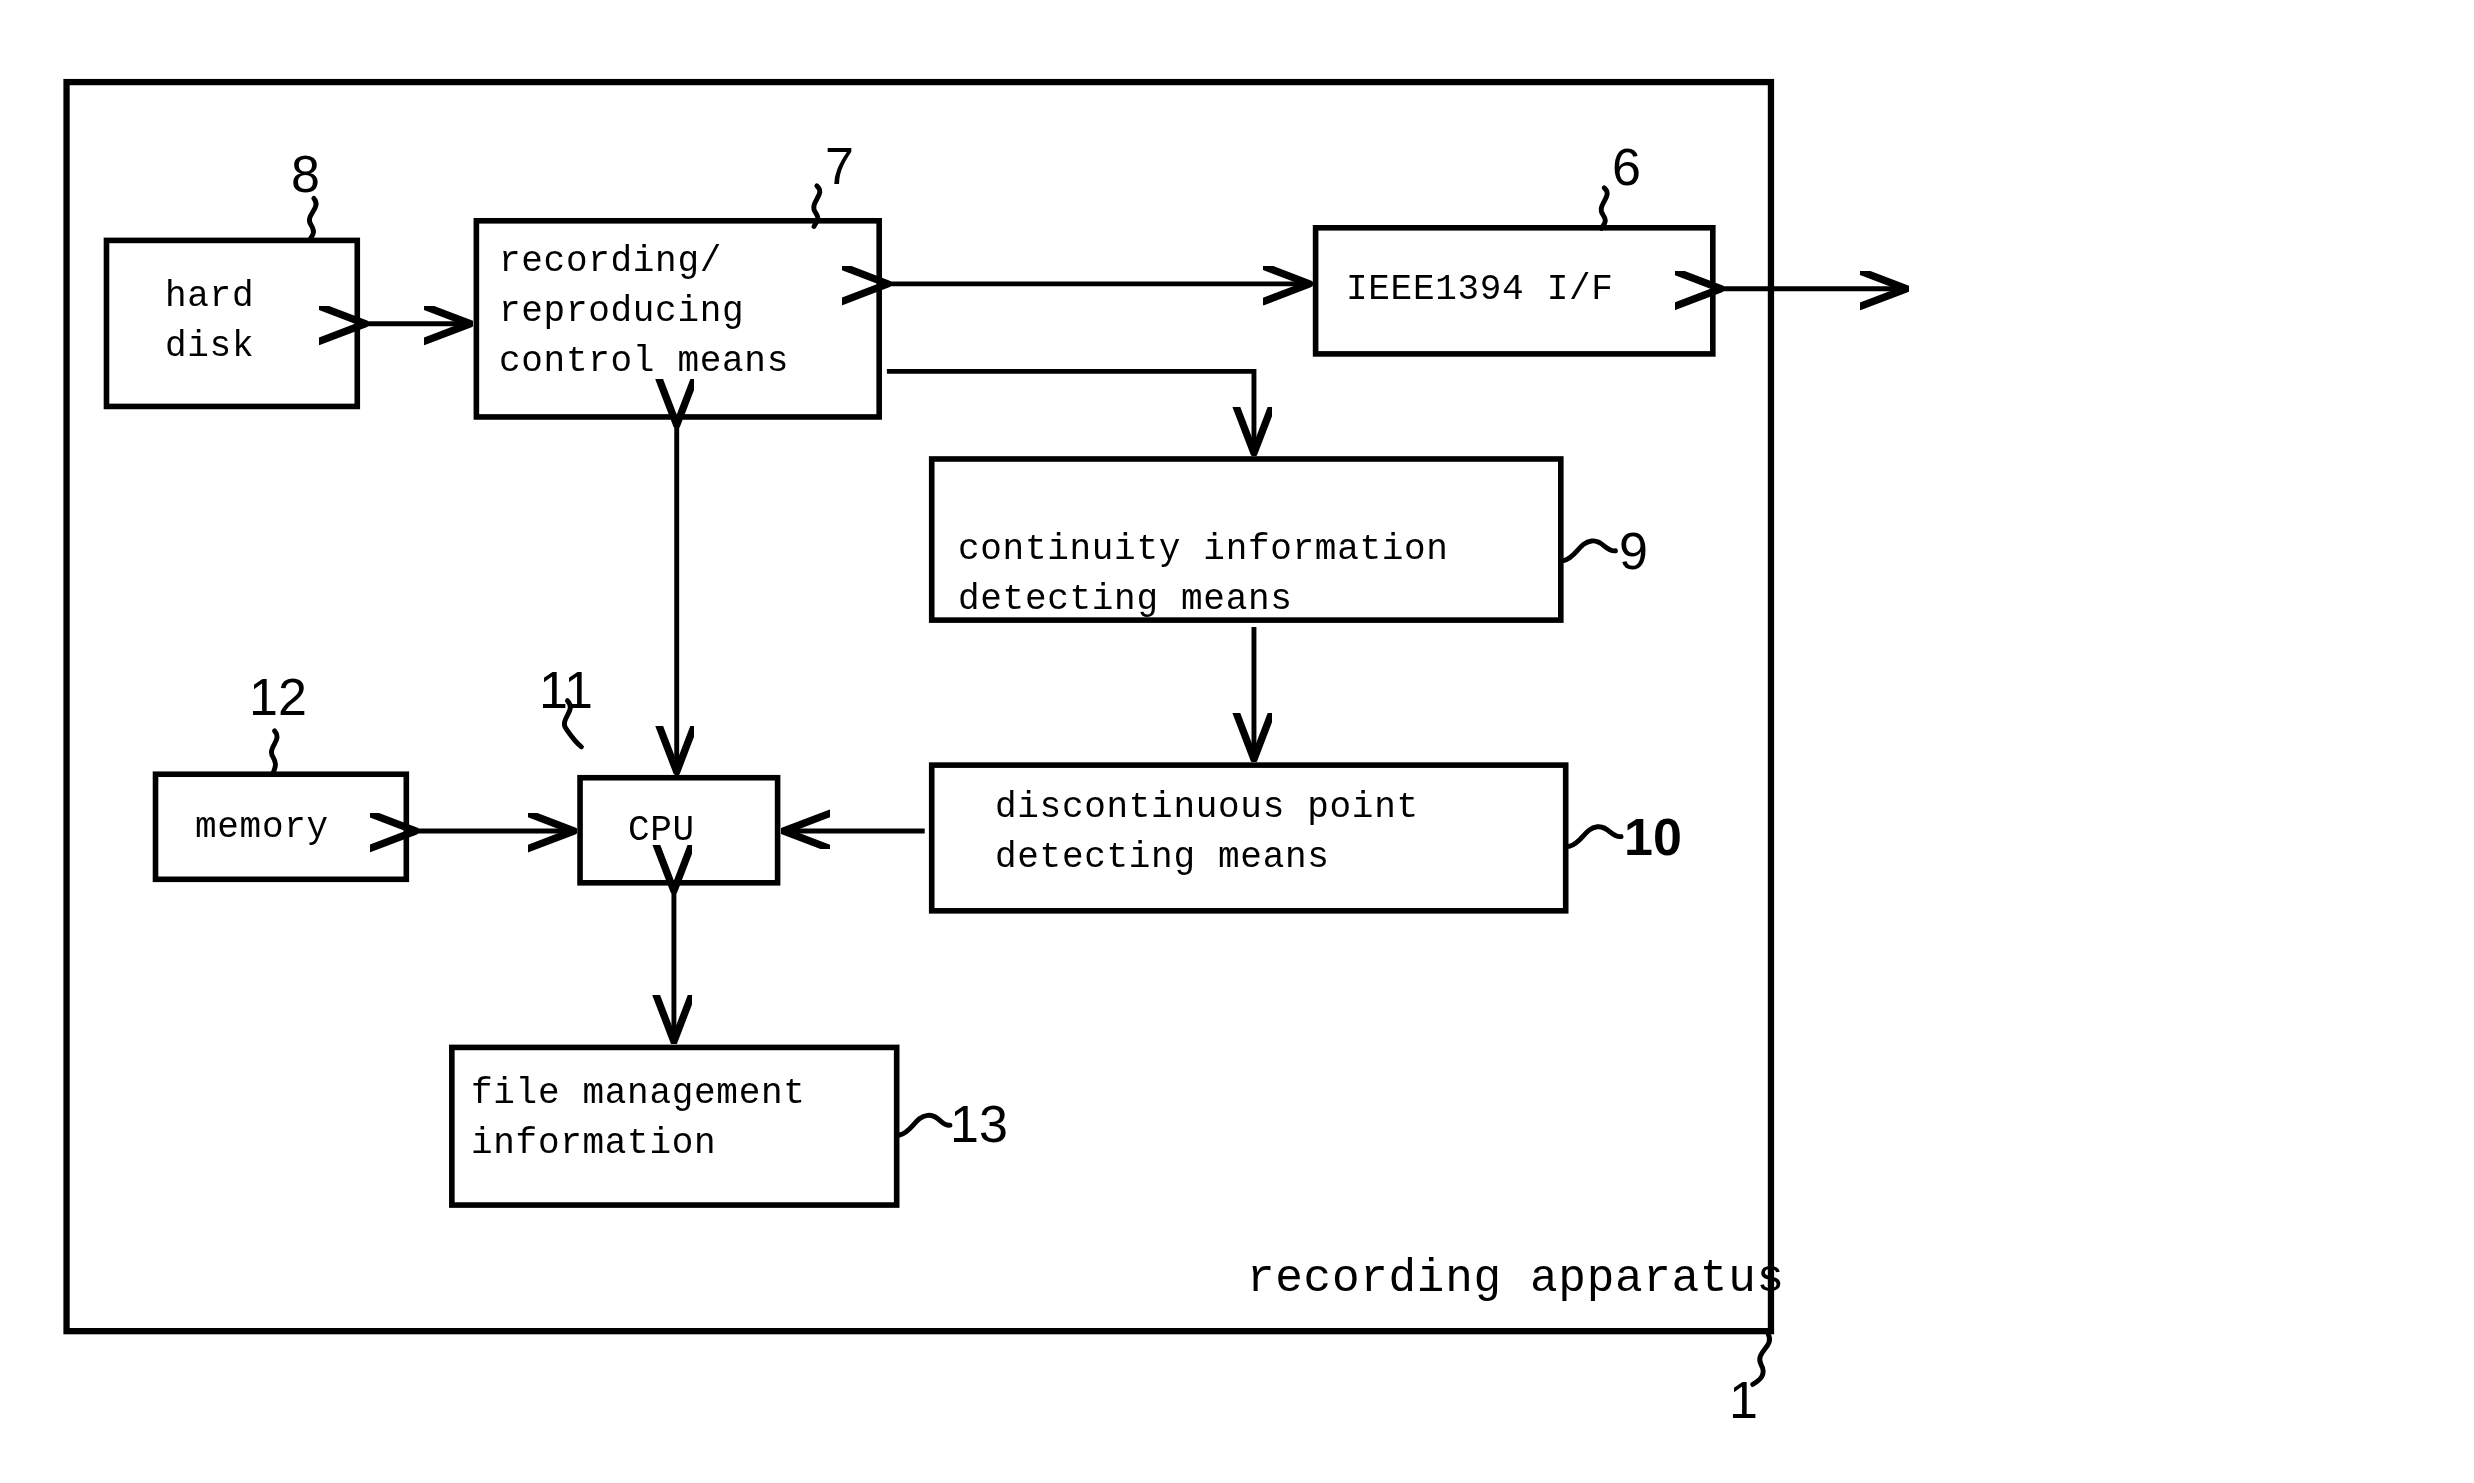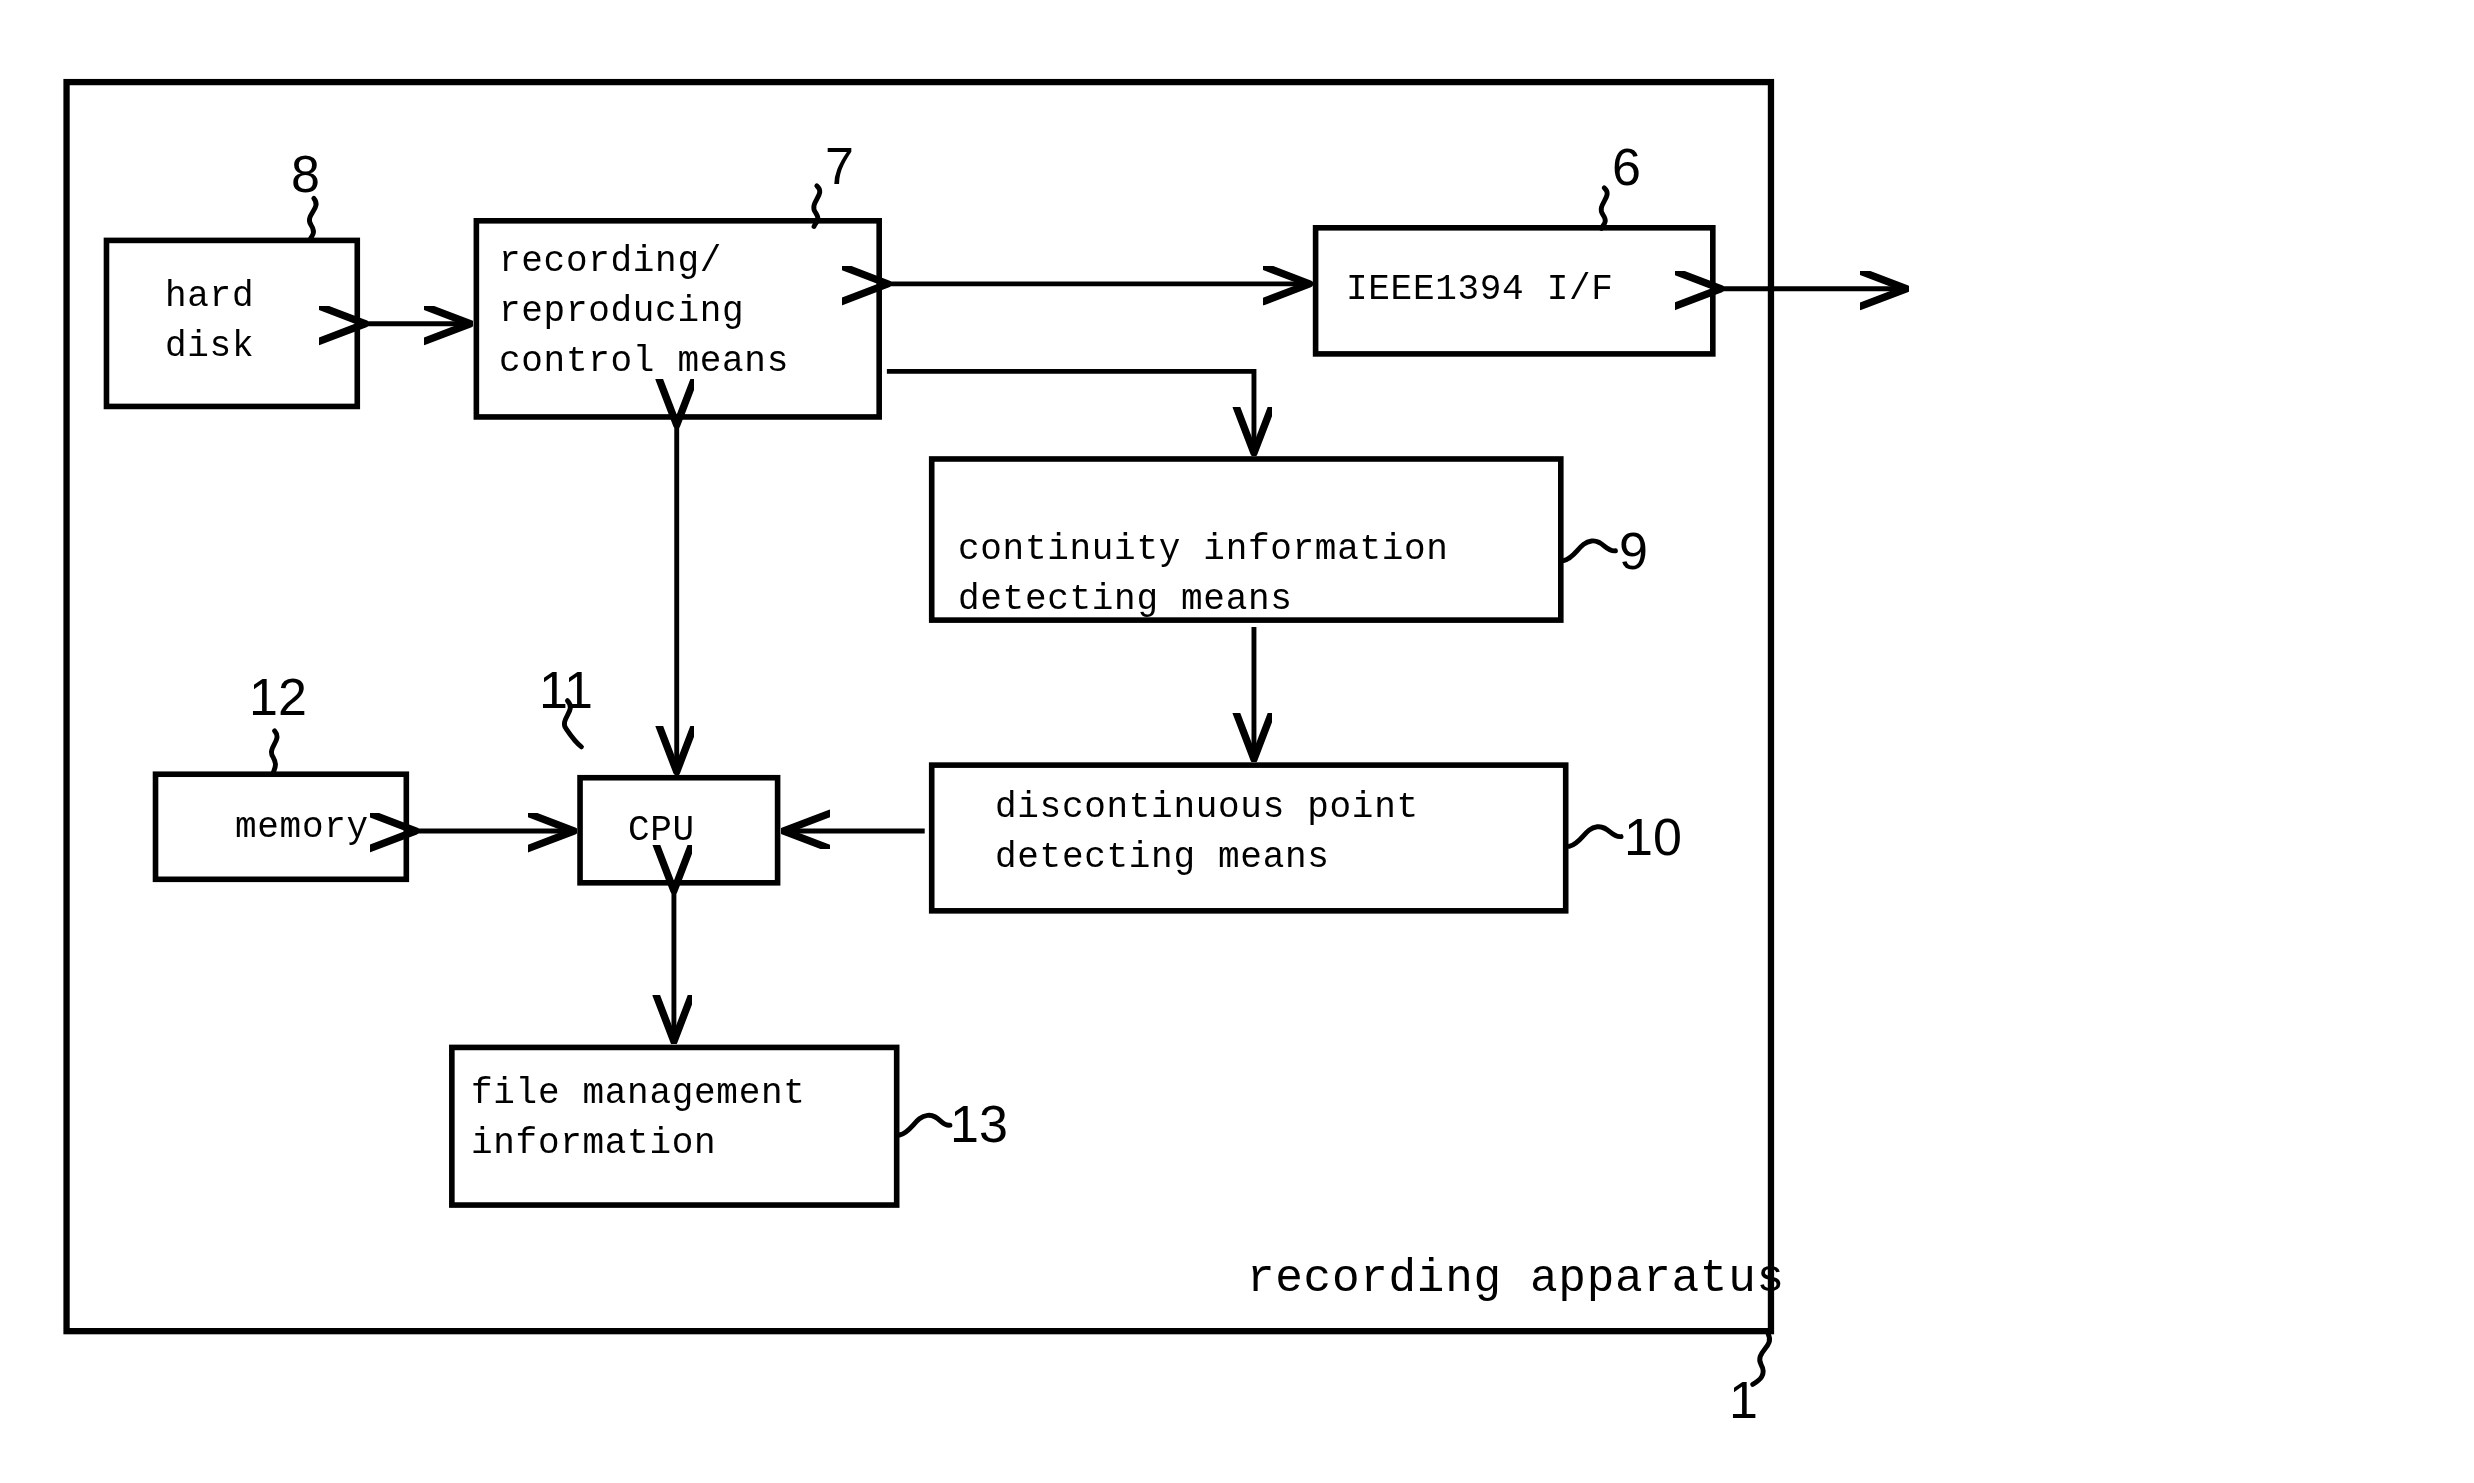--- a/index.html
+++ b/index.html
@@ -127,35 +127,35 @@
   <div class="blk-label" style="left:165px; top:272px; text-align:right;"><span>hard</span><br><span>disk</span></div>
 
   <div class="blk-label" style="left:499px; top:237px;"><span>recording/</span><br><span>reproducing</span><br><span>control means</span></div>
 
   <div class="blk-label" style="left:1346px; top:265px;">IEEE1394 I/F</div>
 
   <div class="blk-label" style="left:958px; top:481px;margin-top:44px;"><span>continuity information</span><br><span>detecting means</span></div>
 
   <div class="blk-label" style="left:995px; top:783px;"><span>discontinuous point</span><br><span>detecting means</span></div>
 
-  <div class="blk-label" style="left:195px; top:803px;margin-left:40px;">memory</div>
+  <div class="blk-label" style="left:195px; top:803px;">memory</div>
 
   <div class="blk-label" style="left:628px; top:806px;">CPU</div>
 
   <div class="blk-label" style="left:471px; top:1069px;"><span>file management</span><br><span>information</span></div>
 
   <div class="ref-num" style="left:291px; top:148px;">8</div>
 
   <div class="ref-num" style="left:825px; top:140px;">7</div>
 
   <div class="ref-num" style="left:1612px; top:141px;">6</div>
 
   <div class="ref-num" style="left:1619px; top:525px;">9</div>
 
-  <div class="ref-num" style="left:1624px; top:811px;">10</div>
+  <div class="ref-num" style="left:1624px; top:811px;font-weight:bold;">10</div>
 
   <div class="ref-num" style="left:539px; top:664px;">11</div>
 
   <div class="ref-num" style="left:249px; top:671px;">12</div>
 
   <div class="ref-num" style="left:950px; top:1098px;">13</div>
 
   <div class="ref-num" style="left:1729px; top:1374px;">1</div>
 
 

